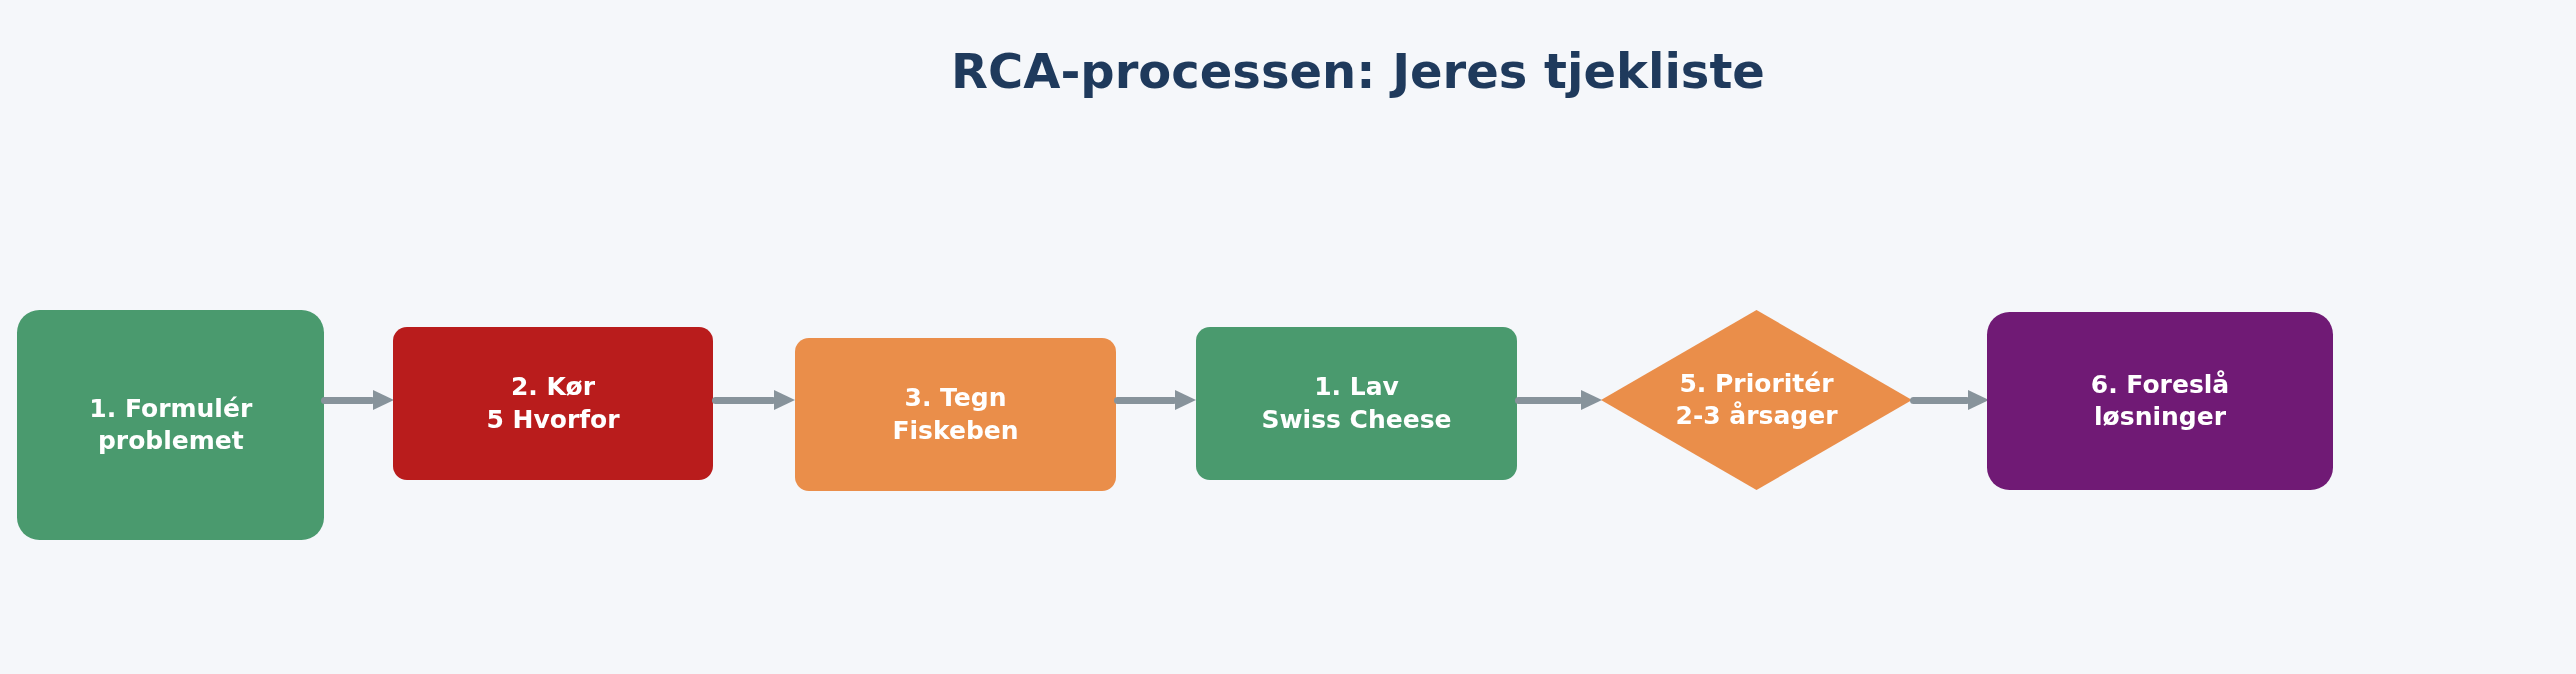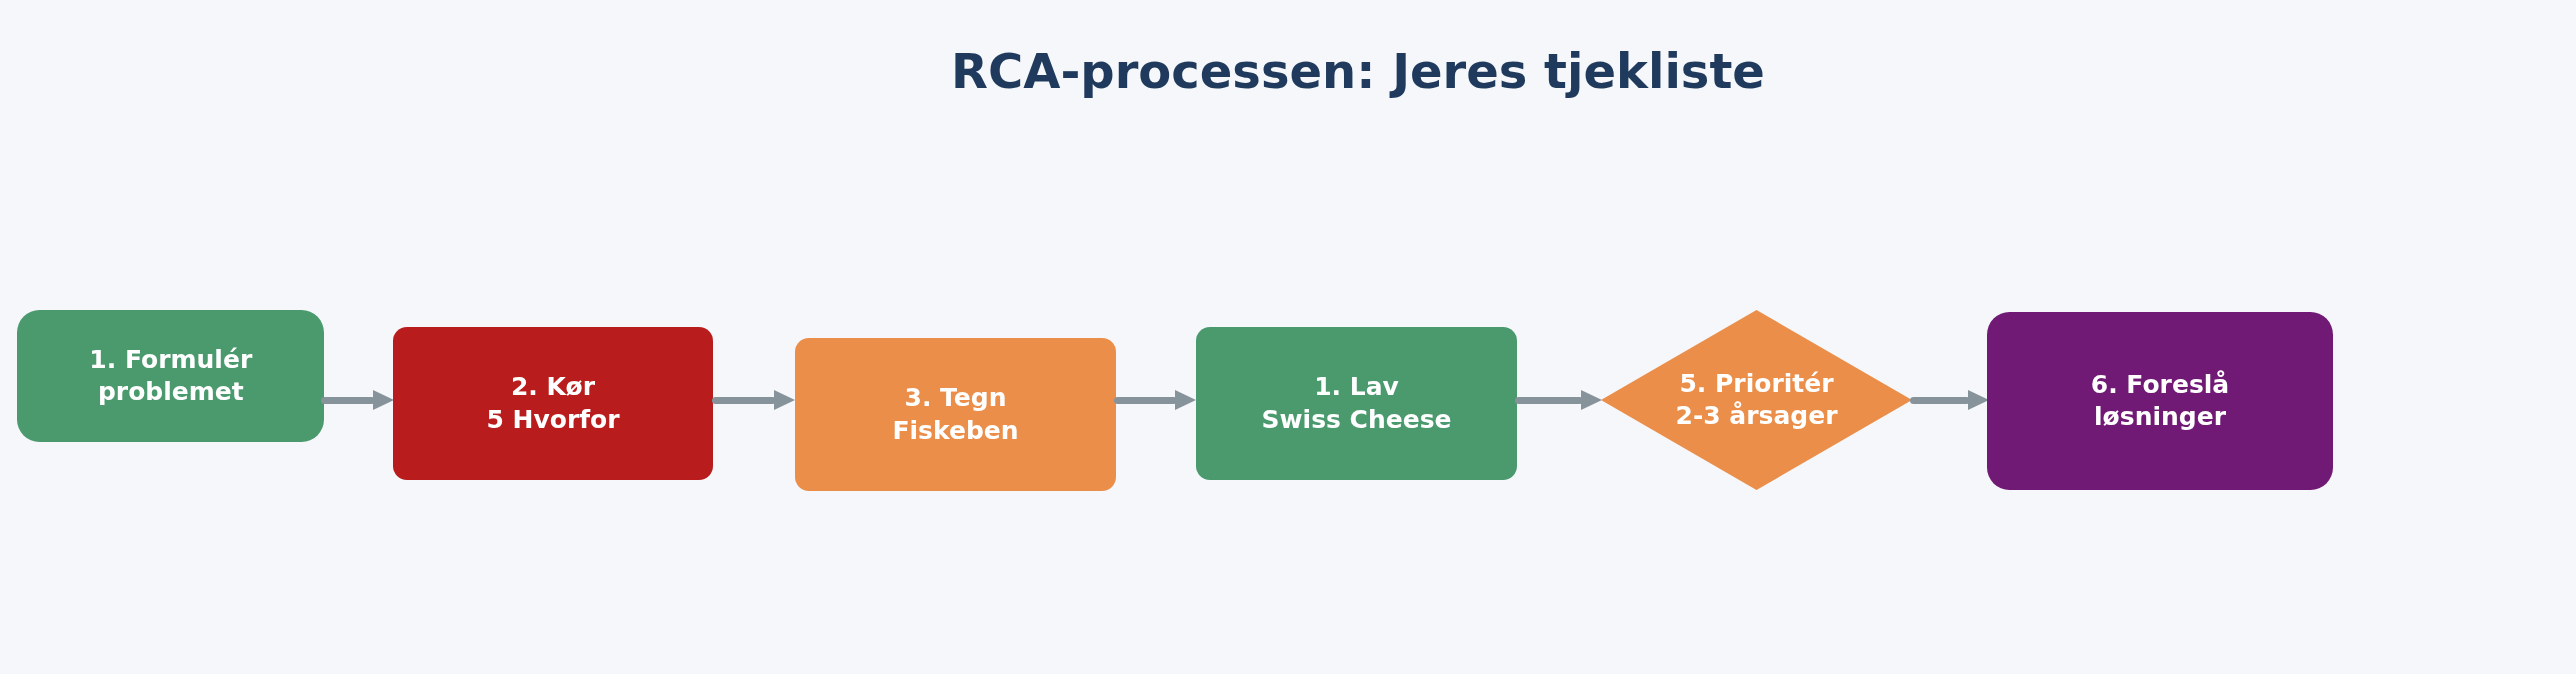--- a/index.html
+++ b/index.html
@@ -37,21 +37,21 @@
     line-height: 1.30;
   }
   .node .label { width: 100%; }
   .rounded-big   { border-radius: 22.5px; }
   .rounded-small { border-radius: 14px; }
   .bg-green  { background: #4a9a6e; }
   .bg-blue   { background: #b91c1c; }
   .bg-orange { background: #ea8e4a; }
   .bg-red    { background: #701a75; }
 
-  .step1 { left: 17.3px;   top: 310px; width: 307px; height: 132px; }
+  .step1 { left: 17.3px;   top: 310px; width: 307px; height: 230px; }
   .step2 { left: 393px;  top: 327px; width: 320px; height: 153px; }
   .step3 { left: 795px;  top: 338px; width: 321px; height: 153px; }
   .step4 { left: 1196px; top: 327px; width: 321px; height: 153px; }
   .step5 {
     left: 1601px; top: 310px; width: 311px; height: 180px;
     clip-path: polygon(50% 0%, 100% 50%, 50% 100%, 0% 50%);
   }
   .step6 { left: 1987px; top: 312px; width: 346px; height: 178px; }
 
   .arrow {

